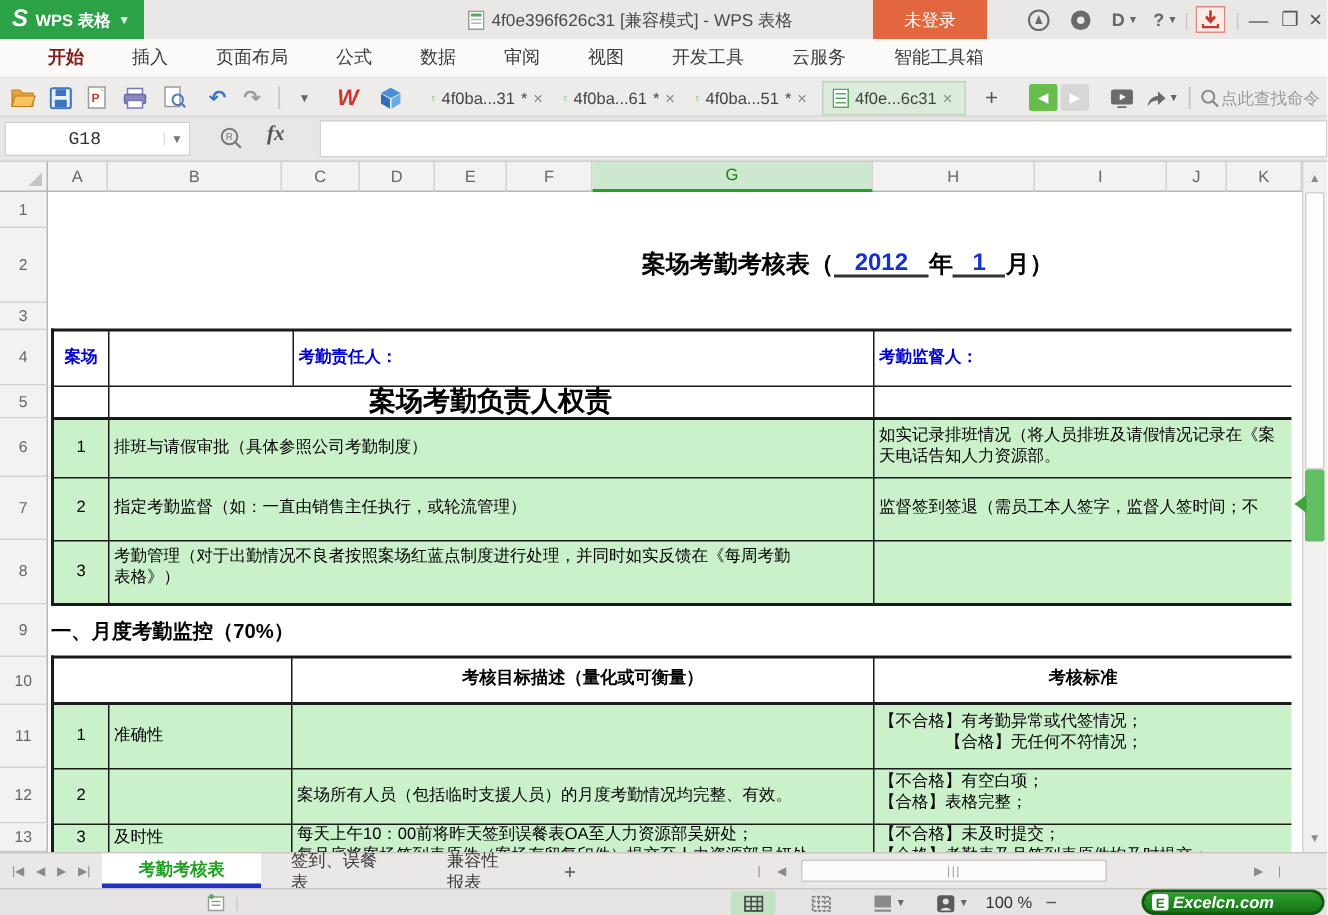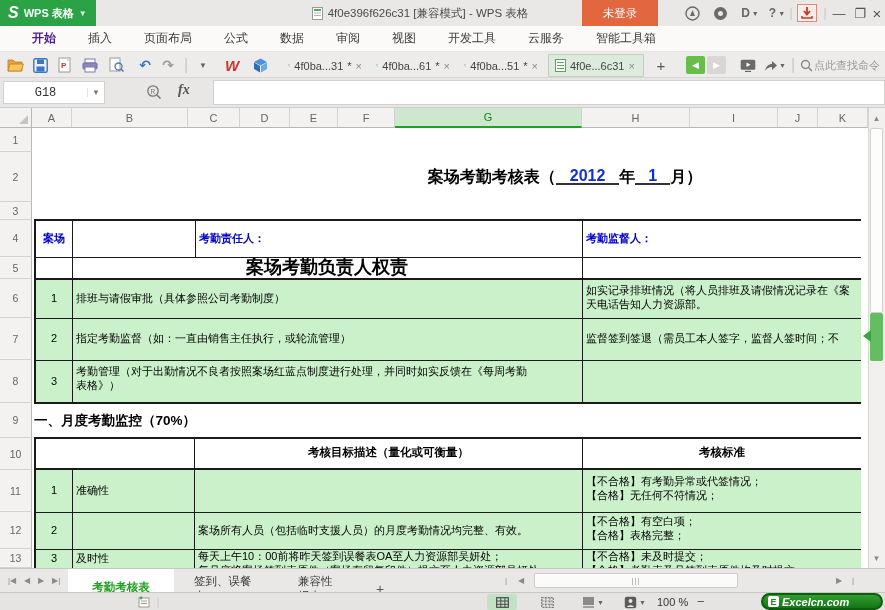--- a/index.html
+++ b/index.html
@@ -13,32 +13,32 @@
   .wpslogo .t{font-size:11px;font-weight:bold;}
   .wpslogo .dd{font-size:8px;opacity:.9;}
   .doctitle{position:absolute;left:250px;top:0;width:340px;height:26px;display:flex;align-items:center;justify-content:center;gap:5px;font-size:11.5px;color:#4a4a4a;}
   .login{position:absolute;left:582px;top:0;width:76px;height:26px;background:#E2673F;color:#fff;font-size:11.5px;display:flex;align-items:center;justify-content:center;cursor:pointer;}
   .tbico{position:absolute;top:0;height:26px;display:flex;align-items:center;justify-content:center;color:#666;font-size:12px;}
   .winbtn{font-size:13px;color:#555;}
   .sep{color:#C9C8C6;}
   
   .menubar{position:absolute;left:0;top:26px;width:885px;height:26px;background:#FBFAF8;border-bottom:1px solid #E6E5E3;box-sizing:border-box;display:flex;align-items:center;padding-left:16px;}
   .menubar span{font-size:12px;color:#3b3b3b;padding:0 16px;cursor:pointer;}
-  .menubar span.active{color:#4c1d95;font-weight:bold;}
+  .menubar span.active{color:#7f1d1d;font-weight:bold;}
   
   .ribbon{position:absolute;left:0;top:52px;width:885px;height:26px;background:#EDECEA;border-bottom:1px solid #D8D7D5;box-sizing:border-box;}
   .rico{position:absolute;top:3px;width:20px;height:20px;display:flex;align-items:center;justify-content:center;cursor:pointer;}
   .doctab{position:absolute;top:2px;height:23px;display:flex;align-items:center;gap:4px;font-size:11px;color:#444;padding:0 6px;box-sizing:border-box;cursor:pointer;}
   .doctab .x{color:#888;font-size:11px;}
   .doctab.active{background:#DCEBDC;border:1px solid #BCD4BC;}
   .navbtn{position:absolute;top:4px;width:19px;height:18px;display:flex;align-items:center;justify-content:center;font-size:9px;color:#fff;border-radius:2px;cursor:pointer;}
   .findtxt{font-size:11px;color:#999;}
   
   .formulabar{position:absolute;left:0;top:78px;width:885px;height:30px;background:#E8E7E5;border-bottom:1px solid #CFCECC;box-sizing:border-box;}
-  .namebox{position:absolute;left:3px;top:3px;width:102px;height:23px;background:#fff;border:1px solid #D2D1CF;box-sizing:border-box;display:flex;align-items:center;font-size:12px;color:#333;}
+  .namebox{position:absolute;left:3px;top:3px;width:124px;height:23px;background:#fff;border:1px solid #D2D1CF;box-sizing:border-box;display:flex;align-items:center;font-size:12px;color:#333;}
   .namebox .v{flex:1;text-align:center;font-family:"Liberation Mono","DejaVu Sans Mono",monospace;}
   .namebox .dd{width:16px;color:#777;font-size:8px;text-align:center;border-left:1px solid #E4E3E1;}
   .fx{position:absolute;left:178px;top:4px;font-size:14px;font-style:italic;color:#555;font-family:"Liberation Serif","DejaVu Serif",serif;font-weight:bold;}
   .finput{position:absolute;left:213px;top:2px;width:672px;height:25px;background:#fff;border:1px solid #D2D1CF;box-sizing:border-box;}
   
   .grid{position:absolute;left:0;top:108px;width:885px;height:460px;background:#fff;overflow:hidden;}
   .colhdr{position:absolute;left:0;top:0;height:20px;background:#F3F2F0;border-right:1px solid #D3D2D0;border-bottom:1px solid #B8B7B5;box-sizing:border-box;display:flex;align-items:center;justify-content:center;font-size:11px;color:#666;cursor:pointer;}
   .colhdr.sel{background:#CDE8CE;border-bottom:2px solid #21A121;color:#1E7A1E;}
   .rowhdr{position:absolute;left:0;width:32px;background:#F3F2F0;border-right:1px solid #B8B7B5;border-bottom:1px solid #D3D2D0;box-sizing:border-box;display:flex;align-items:center;justify-content:center;font-size:10.5px;color:#666;cursor:pointer;}
   .corner{position:absolute;left:0;top:0;width:32px;height:20px;background:#F3F2F0;border-right:1px solid #B8B7B5;border-bottom:1px solid #B8B7B5;box-sizing:border-box;}
@@ -54,21 +54,21 @@
   .ln{position:absolute;background:#1a1a1a;}
   .title-num{color:#1430D2;font-weight:bold;border-bottom:2px solid #333;}
   .vscroll{position:absolute;left:868px;top:0;width:17px;height:460px;background:#F1F0EE;border-left:1px solid #D6D5D3;box-sizing:border-box;}
   .scrollarrow{position:absolute;left:869px;width:15px;height:16px;display:flex;align-items:center;justify-content:center;font-size:8px;color:#8a8a8a;cursor:pointer;}
   .vthumb{position:absolute;left:870px;width:13px;background:#FDFDFC;border:1px solid #D2D1CF;box-sizing:border-box;border-radius:2px;cursor:grab;}
   .vgreen{position:absolute;left:870px;width:13px;background:#63BE63;border-radius:2px;}
   .sidearrow{position:absolute;left:863px;width:0;height:0;border-top:6px solid transparent;border-bottom:6px solid transparent;border-right:8px solid #3FA33F;}
   
   .sheetbar{position:absolute;left:0;top:568px;width:885px;height:24px;background:#E9E8E6;border-top:1px solid #C8C7C5;box-sizing:border-box;}
   .snav{position:absolute;top:0;height:23px;display:flex;align-items:center;font-size:8px;color:#8a8a8a;cursor:pointer;}
-  .stab{position:absolute;top:0;height:40px;display:flex;align-items:center;justify-content:center;font-size:11.5px;color:#3b3b3b;cursor:pointer;padding:0 18px;box-sizing:border-box;}
+  .stab{position:absolute;top:0;height:23px;display:flex;align-items:center;justify-content:center;font-size:11.5px;color:#3b3b3b;cursor:pointer;padding:0 18px;box-sizing:border-box;}
   .stab.active{background:#FFFFFF;color:#21A121;font-weight:bold;border-bottom:3px solid #2430C8;}
   .hthumb{position:absolute;top:4px;height:15px;background:#FBFBFA;border:1px solid #CCCBC9;box-sizing:border-box;border-radius:2px;display:flex;align-items:center;justify-content:center;color:#9a9a9a;font-size:8px;letter-spacing:1px;cursor:grab;}
   
   .statusbar{position:absolute;left:0;top:592px;width:885px;height:18px;background:#E5E4E2;border-top:1px solid #C8C7C5;box-sizing:border-box;}
   .stico{position:absolute;top:1px;height:16px;display:flex;align-items:center;justify-content:center;gap:2px;cursor:pointer;}
   .stico.hl{background:#C3E1C3;border-radius:2px;}
   .zoomtxt{position:absolute;top:0;height:17px;display:flex;align-items:center;font-size:11px;color:#333;}
   .brand{position:absolute;left:761px;top:0;width:122px;height:17px;background:linear-gradient(#2FA02F,#177317);border:2px solid #0B5E0B;border-radius:10px;box-sizing:border-box;display:flex;align-items:center;gap:3px;padding-left:5px;color:#fff;}
   .brand .e{width:11px;height:11px;background:#fff;color:#1E8A1E;font-size:9px;font-weight:bold;display:flex;align-items:center;justify-content:center;border-radius:2px;}
   .brand .n{font-size:11px;font-weight:bold;font-style:italic;letter-spacing:0;}
@@ -353,21 +353,21 @@
     <div class="cell pre c-top" style="left:76px;top:252px;width:502px;height:43px;padding-top:5px;">考勤管理（对于出勤情况不良者按照案场红蓝点制度进行处理，并同时如实反馈在《每周考勤
 表格》）</div>
 
     <div class="cell bold" style="left:34px;top:295px;width:420px;height:35px;font-size:13.5px;">一、月度考勤监控（70%）</div>
 
     <div class="cell c-center bold" style="left:195px;top:330px;width:387px;height:30px;font-size:11.5px;">考核目标描述（量化或可衡量）</div>
     <div class="cell c-center bold" style="left:583px;top:330px;width:278px;height:30px;font-size:11.5px;">考核标准</div>
 
     <div class="cell c-center" style="left:36px;top:362px;width:36px;height:42px;">1</div>
     <div class="cell" style="left:76px;top:362px;width:118px;height:42px;">准确性</div>
-    <div class="cell pre c-top" style="left:586px;top:362px;width:273px;height:42px;padding-top:5px;">【不合格】有考勤异常或代签情况；
+    <div class="cell pre c-top" style="left:586px;top:362px;width:273px;height:42px;padding-top:5px;text-align:right;">【不合格】有考勤异常或代签情况；
 【合格】无任何不符情况；</div>
 
     <div class="cell c-center" style="left:36px;top:404px;width:36px;height:37px;">2</div>
     <div class="cell" style="left:198px;top:404px;width:380px;height:37px;font-family:Liberation Serif, serif;">案场所有人员（包括临时支援人员）的月度考勤情况均完整、有效。</div>
     <div class="cell pre c-top" style="left:586px;top:404px;width:273px;height:37px;padding-top:3px;">【不合格】有空白项；
 【合格】表格完整；</div>
 
     <div class="cell c-center c-top" style="left:36px;top:441px;width:36px;height:19px;padding-top:3px;">3</div>
     <div class="cell c-top" style="left:76px;top:441px;width:118px;height:19px;padding-top:3px;">及时性</div>
     <div class="cell pre c-top" style="left:198px;top:441px;width:380px;height:19px;padding-top:1px;">每天上午10：00前将昨天签到误餐表OA至人力资源部吴妍处；

